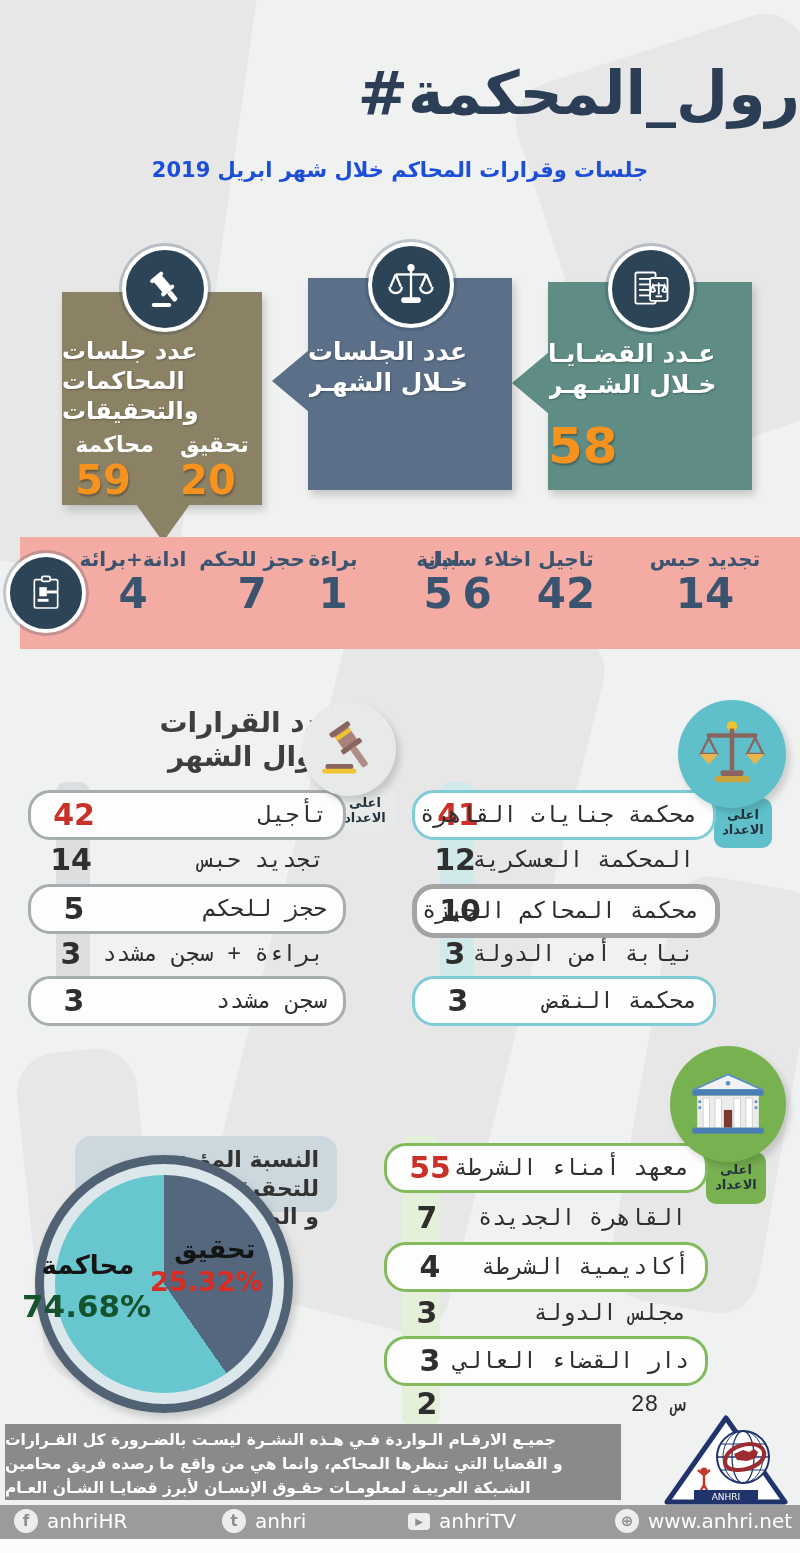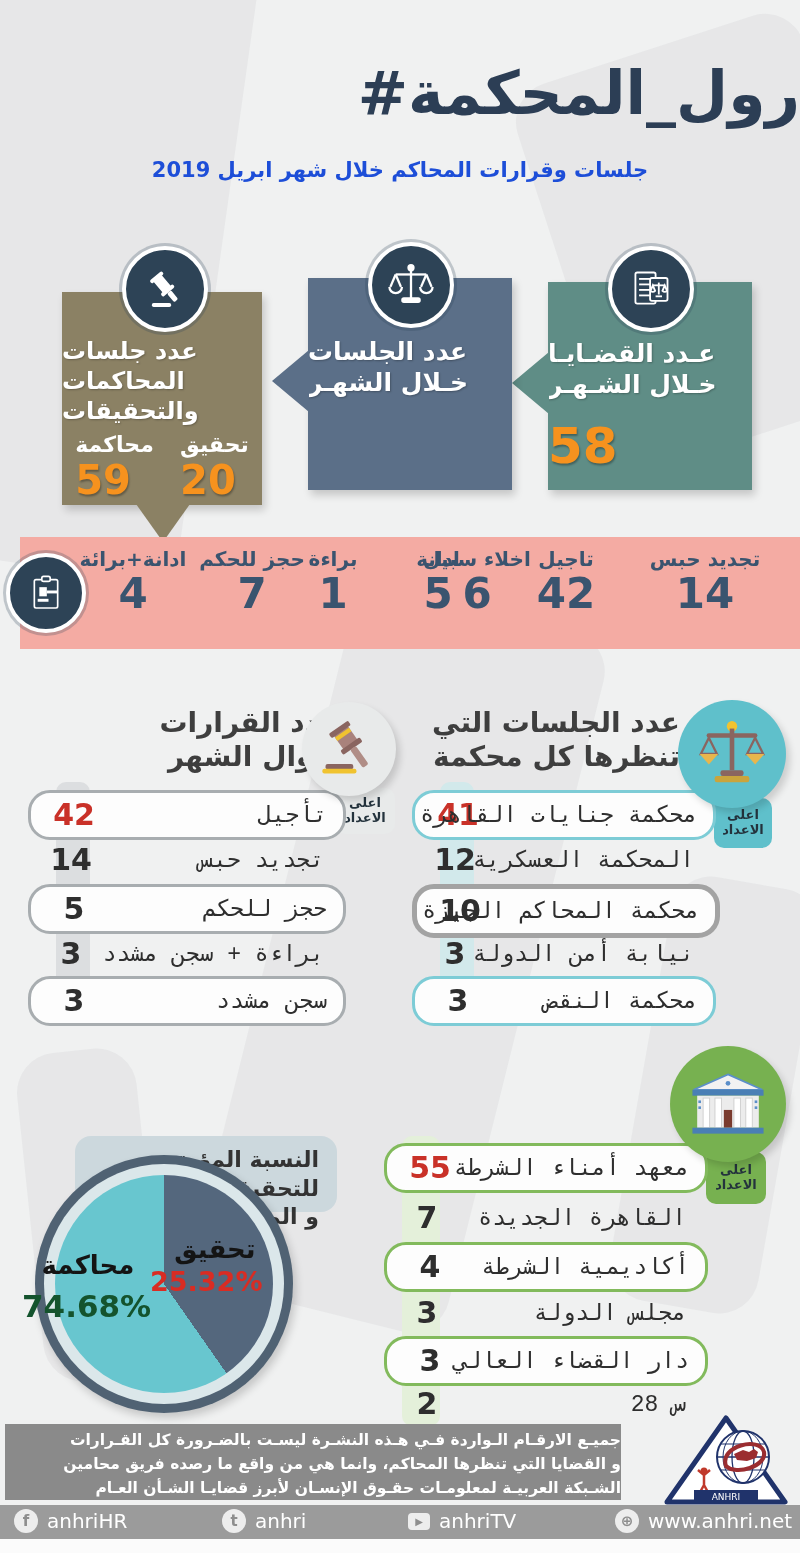--- a/index.html
+++ b/index.html
@@ -41,21 +41,21 @@
        box-shadow:4px 5px 7px rgba(0,0,0,.15);z-index:3;}
   .pintail{position:absolute;border-radius:10px;display:flex;align-items:center;justify-content:center;
            text-align:center;font-size:13px;font-weight:bold;color:#24333d;line-height:1.15;z-index:1;}
   
   .pietitle{position:absolute;left:75px;top:1136px;width:262px;height:76px;background:#ccd8dd;
             border-radius:16px;text-align:right;font-size:22px;font-weight:bold;color:#333;
             padding:10px 18px 0 0;box-sizing:border-box;line-height:1.3;direction:rtl;}
   .pielabel{position:absolute;text-align:center;font-weight:bold;}
   
   .disclaimer{position:absolute;left:5px;top:1424px;width:616px;height:76px;background:#8a8a8a;
-              color:#fff;font-size:15.5px;font-weight:bold;text-align:right;direction:rtl;
+              color:#fff;font-size:15.5px;font-weight:bold;text-align:left;direction:rtl;
               line-height:1.55;padding-top:4px;box-sizing:border-box;}
   .footerbar{position:absolute;left:0;top:1505px;width:800px;height:34px;background:#9b9b9b;}
   .fitem{position:absolute;top:4px;display:flex;align-items:center;gap:9px;color:#fff;
          font-size:20px;cursor:pointer;}
   .ficon{width:24px;height:24px;border-radius:50%;background:#ededed;color:#8e8e8e;
          display:flex;align-items:center;justify-content:center;font-size:15px;font-weight:bold;}
   .yticon{width:22px;height:17px;border-radius:4px;background:#ededed;color:#8e8e8e;
           display:flex;align-items:center;justify-content:center;font-size:10px;}
   .bottomstrip{position:absolute;left:0;top:1539px;width:800px;height:14px;background:#fbfbfb;}
 </style>
@@ -216,22 +216,20 @@
   </div>
   <div class="lrow" style="left:28px;top:932px;width:312px;">
     <span class="num">3</span>
     <span class="lbl">براءة + سجن مشدد</span>
   </div>
   <div class="lrow boxed" style="left:28px;top:976px;width:312px;border:3px solid #a8adb0;">
     <span class="num">3</span>
     <span class="lbl">سجن مشدد</span>
   </div>
 
-  <div class="secheader pre" style="left:430px;top:706px;width:250px;">عدد الجلسات التي
-تنظرها كل محكمة</div>
   <div class="pintail pre" style="left:714px;top:798px;width:58px;height:50px;background:#5fc0cb;">اعلى
 الاعداد</div>
   <div class="pin" style="left:678px;top:700px;width:108px;height:108px;background:#5fc0cb;">
     <svg width="74" height="74" viewBox="0 0 64 64">
       <circle cx="32" cy="8" r="4.5" fill="#f0c330"></circle>
       <rect x="30" y="10" width="4" height="36" fill="#8a6560"></rect>
       <rect x="10" y="14" width="44" height="4" rx="2" fill="#8a6560"></rect>
       <path d="M12,18 l-7,14 h14 z" fill="none" stroke="#8a6560" stroke-width="2"></path>
       <path d="M4,32 h16 l-8,9 z" fill="#e8b64c"></path>
       <path d="M52,18 l-7,14 h14 z" fill="none" stroke="#8a6560" stroke-width="2"></path>

